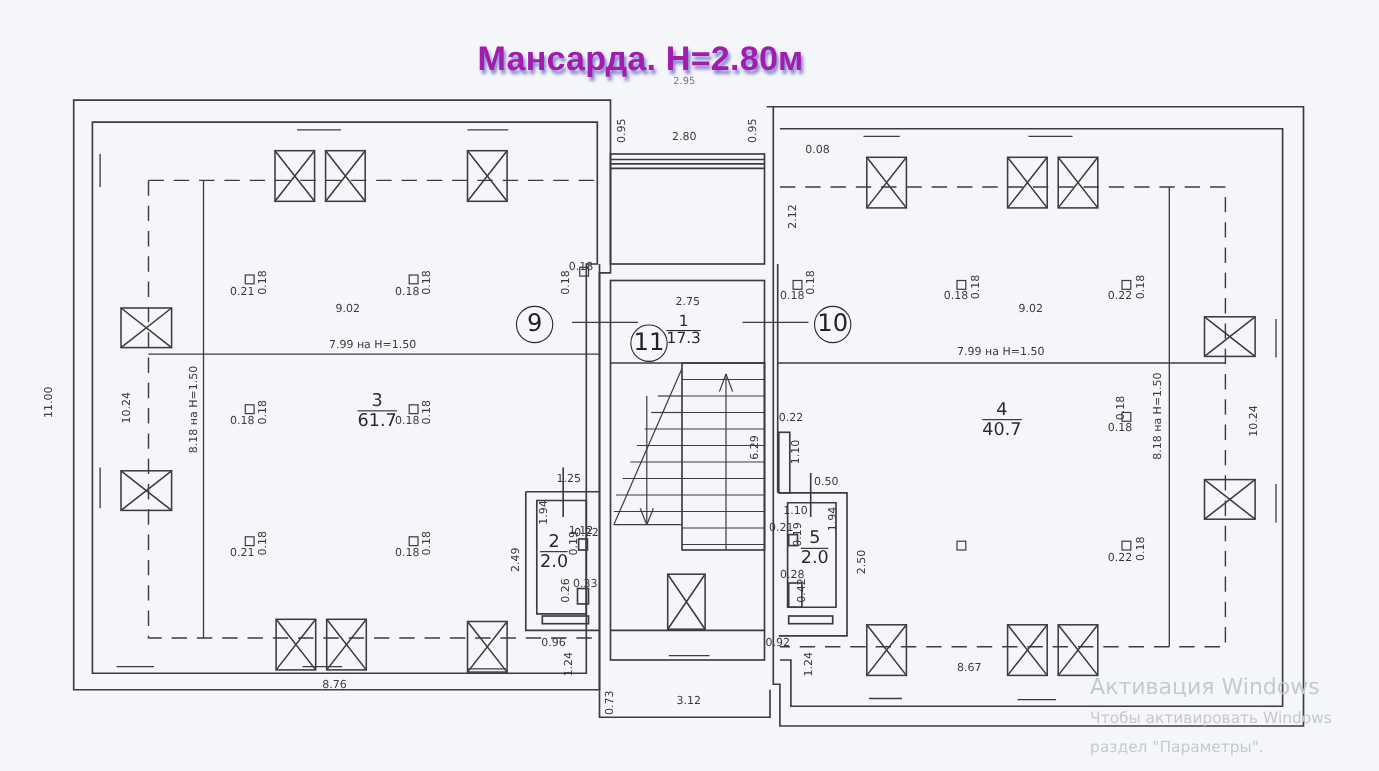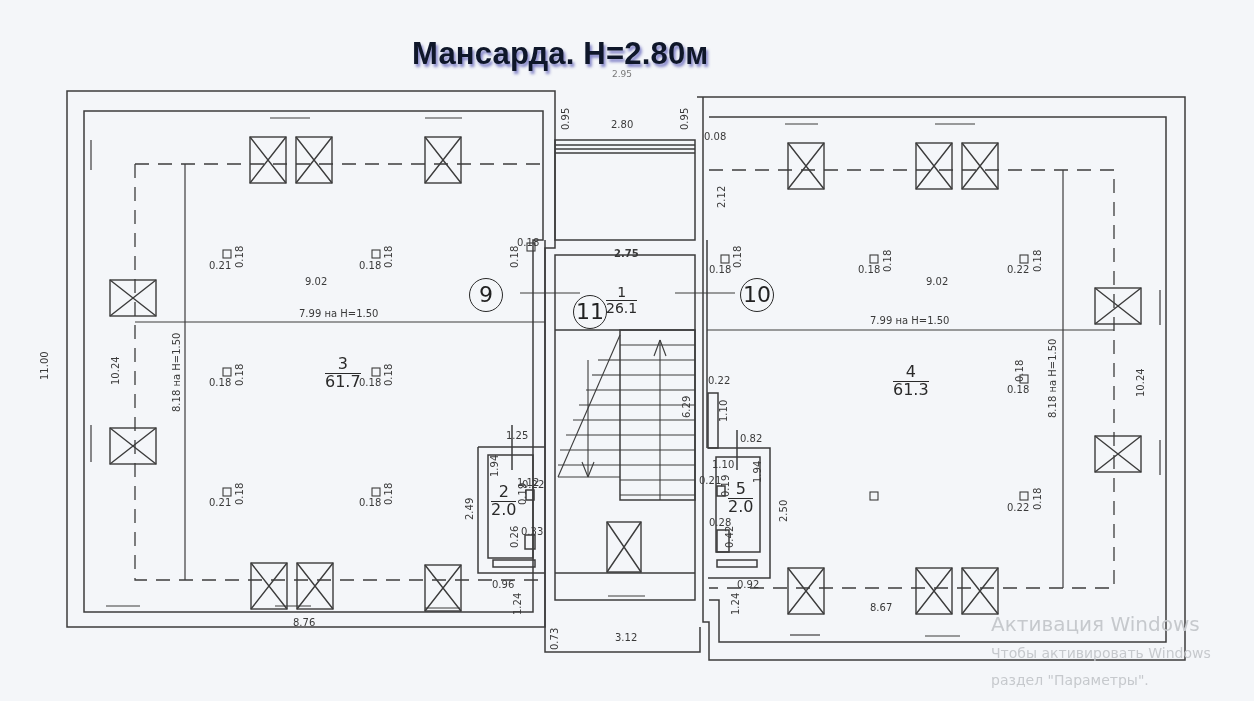--- a/index.html
+++ b/index.html
@@ -1,18 +1,18 @@
 <!DOCTYPE html>
 <html><head>
 <meta charset="utf-8">
 <style>
   html,body{margin:0;padding:0;}
   body{width:1254px;height:701px;background:#f4f6f9;position:relative;overflow:hidden;font-family:"Liberation Sans",sans-serif;}
   #plan{position:absolute;left:0;top:0;width:1254px;height:701px;}
-  .title{position:absolute;left:412px;top:36px;font-family:"Liberation Sans",sans-serif;font-weight:bold;font-size:31px;color:#0f172a;text-shadow:2px 3px 3px rgba(40,40,160,0.55);white-space:nowrap;letter-spacing:0.2px;}
+  .title{position:absolute;left:434px;top:36px;font-family:"Liberation Sans",sans-serif;font-weight:bold;font-size:31px;color:#a21caf;text-shadow:2px 3px 3px rgba(40,40,160,0.55);white-space:nowrap;letter-spacing:0.2px;}
   .dim{position:absolute;font-family:"DejaVu Sans",sans-serif;font-size:10px;color:#3a3a3a;white-space:nowrap;line-height:1;}
   .dimv{position:absolute;font-family:"DejaVu Sans",sans-serif;font-size:10px;color:#3a3a3a;white-space:nowrap;line-height:1;transform:rotate(-90deg);transform-origin:left top;}
   .room{position:absolute;font-family:"DejaVu Sans",sans-serif;color:#2a2a2a;text-align:center;line-height:1.05;}
   .room .num{display:block;border-bottom:1px solid #2a2a2a;padding:0 4px;}
   .axis{position:absolute;width:32px;height:32px;border:1.6px solid #2a2a2a;border-radius:50%;font-family:"DejaVu Sans",sans-serif;font-size:22px;color:#222;text-align:center;line-height:32px;background:#f4f6f9;}
   .watermark{position:absolute;font-family:"DejaVu Sans",sans-serif;color:#c6c9cd;white-space:nowrap;}
 </style>
 </head>
 <body>
 
@@ -199,58 +199,58 @@
 </svg>
 
 <div class="title">Мансарда. H=2.80м</div>
 
 <div class="axis" style="left:469px;top:278px;">9</div>
 <div class="axis" style="left:573px;top:262px;margin-top:33px;">11</div>
 <div class="axis" style="left:740px;top:278px;">10</div>
 
 <div class="room" style="left:606px;top:285px;font-size:14px;">
   <span class="num">1</span>
-  <span>26.1</span>
+  <span>17.3</span>
 </div>
 <div class="room" style="left:491px;top:484px;font-size:16px;">
   <span class="num">2</span>
   <span>2.0</span>
 </div>
 <div class="room" style="left:325px;top:356px;font-size:16px;">
   <span class="num">3</span>
   <span>61.7</span>
 </div>
 <div class="room" style="left:893px;top:364px;font-size:16px;">
   <span class="num">4</span>
-  <span>61.3</span>
+  <span>40.7</span>
 </div>
 <div class="room" style="left:728px;top:481px;font-size:16px;">
   <span class="num">5</span>
   <span>2.0</span>
 </div>
 
 <div class="dim" style="left:612px;top:70px;font-size:9px;color:#777;">2.95</div>
 <div class="dim" style="left:611px;top:120px;">2.80</div>
-<div class="dim" style="left:704px;top:132px;">0.08</div>
-<div class="dim" style="left:614px;top:249px;font-weight:bold;">2.75</div>
+<div class="dim" style="left:732px;top:132px;">0.08</div>
+<div class="dim" style="left:614px;top:270px;">2.75</div>
 <div class="dim" style="left:305px;top:277px;">9.02</div>
 <div class="dim" style="left:926px;top:277px;">9.02</div>
 <div class="dim" style="left:299px;top:309px;">7.99 на H=1.50</div>
 <div class="dim" style="left:870px;top:316px;">7.99 на H=1.50</div>
 <div class="dim" style="left:293px;top:618px;">8.76</div>
 <div class="dim" style="left:870px;top:603px;">8.67</div>
 <div class="dim" style="left:492px;top:580px;">0.96</div>
-<div class="dim" style="left:737px;top:580px;">0.92</div>
+<div class="dim" style="left:696px;top:580px;">0.92</div>
 <div class="dim" style="left:615px;top:633px;text-align:right;">3.12</div>
 <div class="dim" style="left:506px;top:431px;">1.25</div>
 <div class="dim" style="left:517px;top:458px;margin-top:20px;">1.12</div>
 <div class="dim" style="left:522px;top:480px;">0.22</div>
 <div class="dim" style="left:521px;top:527px;">0.33</div>
 <div class="dim" style="left:708px;top:376px;">0.22</div>
-<div class="dim" style="left:740px;top:434px;">0.82</div>
+<div class="dim" style="left:740px;top:434px;">0.50</div>
 <div class="dim" style="left:712px;top:460px;">1.10</div>
 <div class="dim" style="left:699px;top:476px;">0.21</div>
 <div class="dim" style="left:709px;top:518px;">0.28</div>
 
 <div class="dimv" style="left:561px;top:130px;">0.95</div>
 <div class="dimv" style="left:680px;top:130px;">0.95</div>
 <div class="dimv" style="left:717px;top:208px;">2.12</div>
 <div class="dimv" style="left:40px;top:380px;">11.00</div>
 <div class="dimv" style="left:111px;top:385px;">10.24</div>
 <div class="dimv" style="left:1136px;top:397px;">10.24</div>

